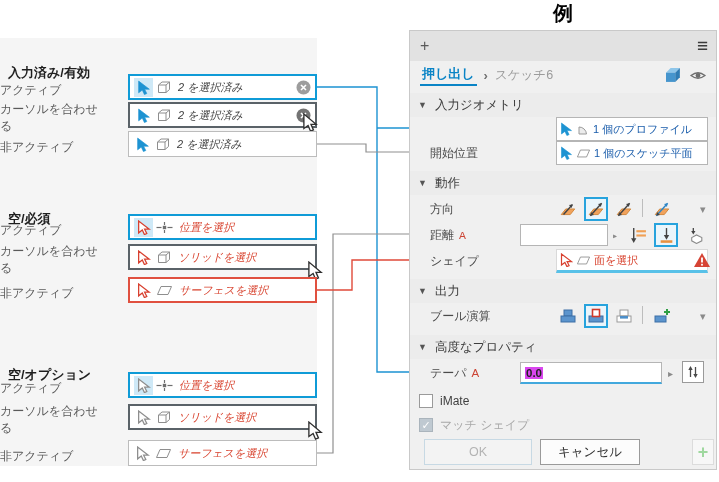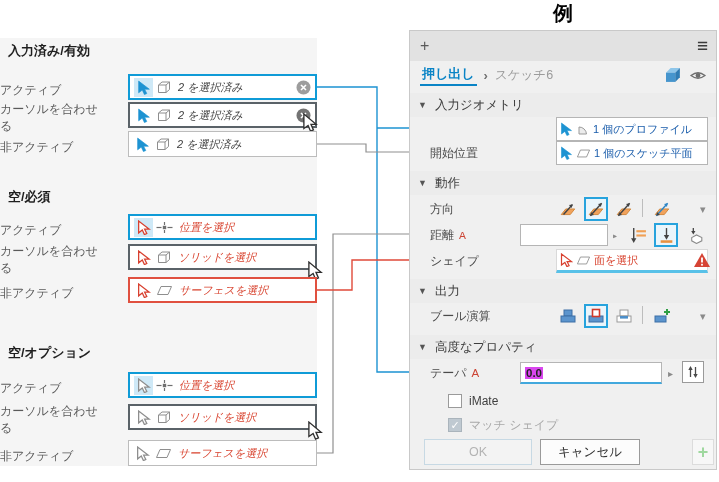--- a/index.html
+++ b/index.html
@@ -1,19 +1,19 @@
 <!DOCTYPE html>
 <html><head>
 <meta charset="utf-8">
 <style>
   html,body{margin:0;padding:0;background:#fff;}
   .stage{position:relative;width:719px;height:482px;background:#fff;overflow:hidden;
          font-family:"Liberation Sans","DejaVu Sans",sans-serif;}
   .left-bg{position:absolute;left:0;top:38px;width:317px;height:428px;background:#f5f5f5;}
-  .ghead{position:absolute;left:8px;font-size:13px;font-weight:bold;color:#1f1f1f;}
+  .ghead{position:absolute;left:8px;font-size:13px;font-weight:bold;color:#1f1f1f;margin-top:22px;}
   .lrow{position:absolute;left:0;width:317px;height:26px;display:flex;align-items:center;z-index:2;}
   .llabel{width:108px;text-align:left;font-size:12px;color:#5a5a5a;padding-right:20px;flex:0 0 108px;margin-top:6px;}
   .fld{position:relative;display:flex;align-items:center;gap:3px;background:#fff;height:26px;width:190px;
        box-sizing:border-box;padding:0 4px;border:1px solid #bcbcbc;font-style:italic;}
   .fld.active{border:2px solid #0f9bd7;}
   .fld.hover{border:2px solid #5a6268;}
   .fld.error{border:2px solid #e0503f;}
   .fld .txt{font-size:11px;color:#3f3f3f;margin-left:3px;white-space:nowrap;}
   .fld.req .txt{color:#d8432f;}
   .curwrap{display:flex;align-items:center;justify-content:center;width:19px;height:19px;flex:0 0 19px;}
@@ -54,21 +54,21 @@
   .pfld.err{border:1px solid #d9d9d9;border-bottom:3px solid #58c1e8;}
   .numin{position:absolute;background:#fff;border:1px solid #b5b5b5;height:22px;box-sizing:border-box;
          display:flex;align-items:center;padding:0 4px;font-size:11.5px;color:#222;}
   .numin.focus{border-bottom:2px solid #42a8dd;}
   .sel-text{background:#d946ef;padding:0 1px;font-weight:bold;}
   .exp{position:absolute;color:#8a8a8a;font-size:10px;}
   .iconbtn{position:absolute;width:24px;height:24px;border:1px solid transparent;display:flex;align-items:center;justify-content:center;box-sizing:border-box;}
   .iconbtn.sel{border:2px solid #27a3dd;background:#eaf5fb;}
   .vdiv{position:absolute;width:1px;height:18px;background:#bdbdbd;}
   .caret{position:absolute;color:#8a8a8a;font-size:11px;}
-  .chkrow{position:absolute;left:0;width:100%;height:20px;display:flex;align-items:center;gap:7px;padding-left:38px;box-sizing:border-box;}
+  .chkrow{position:absolute;left:0;width:100%;height:20px;display:flex;align-items:center;gap:7px;padding-left:9px;box-sizing:border-box;}
   .chk{width:14px;height:14px;background:#fff;border:1px solid #9a9a9a;box-sizing:border-box;}
   .chk.checked{background:#bfc9d1;border-color:#aab4bc;color:#fff;font-size:11px;line-height:13px;text-align:center;}
   .chklabel{font-size:12px;color:#3f3f3f;}
   .chklabel.dis{color:#a8a8a8;}
   .btn{position:absolute;height:26px;box-sizing:border-box;display:flex;align-items:center;justify-content:center;
        font-size:12.5px;background:#fcfcfc;border:1px solid #9a9a9a;color:#333;}
   .btn.disabled{border:1px solid #c7d9e4;background:#f3f3f3;color:#b3b3b3;}
   .btn.plus{border:1px solid #dcdcdc;background:#f7f7f7;color:#9fd89f;font-size:18px;font-weight:bold;}
   .warn{position:absolute;}
 </style>

